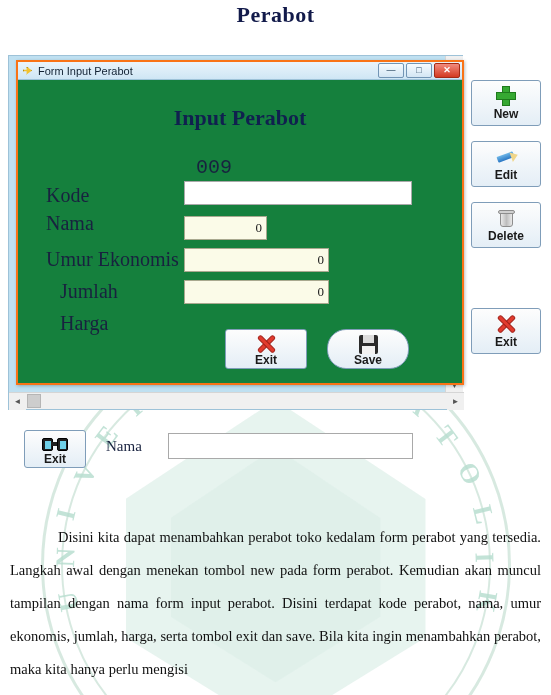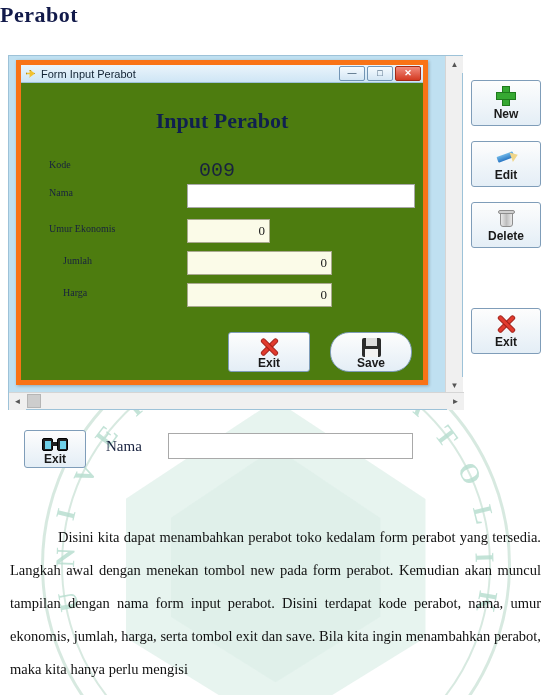--- a/index.html
+++ b/index.html
@@ -58,20 +58,21 @@
     font-weight:bold;
     color:#7fc3aa;
     opacity:.85;
     transform-origin:center center;
   }
 
   
   .page-heading{
     position:absolute;
     top:2px;left:0;width:100%;
+    text-align:center;
     font-size:22px;
     font-weight:bold;
     color:#121a4a;
     letter-spacing:.5px;
     z-index:3;
   }
 
   
   .shot{
     position:absolute;
@@ -189,24 +190,24 @@
   }
   .cam-icon .l{left:0;}
   .cam-icon .r{right:0;}
   .cam-icon .l:after,.cam-icon .r:after{
     content:"";position:absolute;left:2px;top:2px;width:6px;height:8px;background:#6fd0e8;
   }
   .cam-icon .bridge{position:absolute;left:10px;top:6px;width:6px;height:4px;background:#1f1f1f;}
 
   
   .win{
-    position:absolute;left:8px;top:5px;width:412px;height:325px;
-    border:5px solid #f97316;
-    box-sizing:border-box;
-    background:#4d7c0f;
+    position:absolute;left:8px;top:5px;width:448px;height:325px;
+    border:2px solid #f97316;
+    box-sizing:border-box;
+    background:#15803d;
     box-shadow:1px 1px 3px rgba(0,0,0,.25);
   }
   .titlebar{
     height:18px;
     background:linear-gradient(#eaf4fb,#cfe6f5);
     border-bottom:1px solid #9dc2d8;
     display:flex;align-items:center;
     padding:0 2px;
     box-sizing:border-box;
   }
@@ -236,22 +237,23 @@
     border-color:#a32a16;color:#fff;font-weight:bold;
   }
   .win-body{position:relative;height:calc(100% - 18px);}
   .win-title{
     position:absolute;left:0;top:25px;width:100%;
     text-align:center;font-size:22px;font-weight:bold;color:#10204f;
     font-family:"Liberation Serif",serif;
   }
   .fld-label{
     position:absolute;
-    font-size:10px;color:#18223f;
-    font-family:"Liberation Serif",serif;
+    font-size:20px;color:#18223f;
+    font-family:"Liberation Serif",serif;
+    margin-top:28px;
   }
   .fld-box{
     position:absolute;
     background:#fbfbe8;
     border:1px solid #a9a98f;
     box-sizing:border-box;
     font-size:13px;
     font-family:"Liberation Serif",serif;
     color:#1a1a1a;
     padding:1px 4px;

